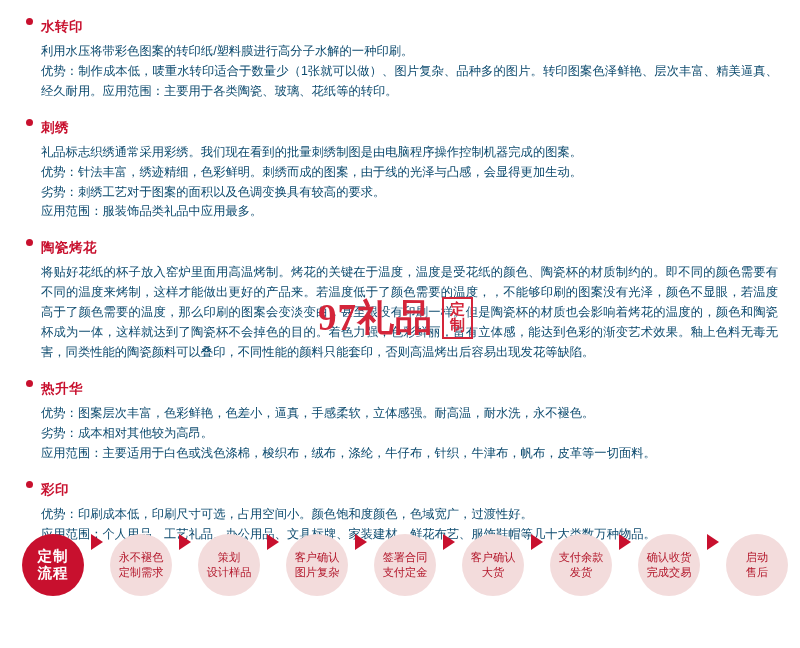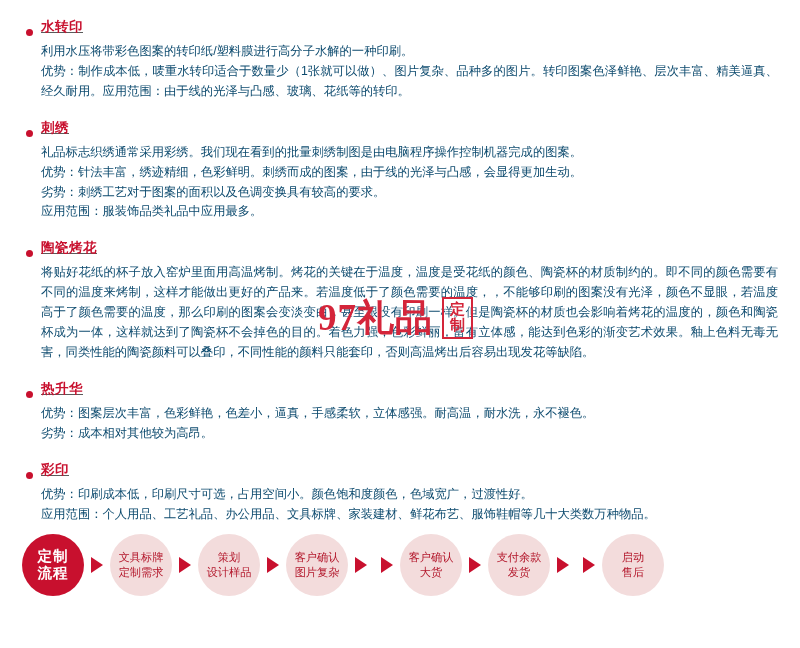--- a/index.html
+++ b/index.html
@@ -20,23 +20,22 @@
     width: 800px;
     height: 648px;
     box-sizing: border-box;
     padding: 18px 22px 0 22px;
   }
   .section {
     margin-bottom: 17px;
   }
   .sec-head {
     display: flex;
-    align-items: flex-end;
+    align-items: flex-start;
     margin-bottom: 6px;
-    text-decoration: underline;
   }
   .bullet {
     width: 7px;
     height: 7px;
     border-radius: 50%;
     background: #c8102e;
     margin-right: 8px;
     margin-left: 4px;
     flex: 0 0 auto;
   }
@@ -86,21 +85,20 @@
     text-align: center;
     font-family: "Liberation Serif", serif;
   }
 
   
   .flow {
     position: absolute;
     left: 22px;
     top: 534px;
     display: flex;
-    align-items: center;
   }
   .flow-badge {
     width: 62px;
     height: 62px;
     border-radius: 50%;
     background: #c8102e;
     color: #ffffff;
     font-size: 14.5px;
     font-weight: bold;
     display: flex;
@@ -141,21 +139,21 @@
 
 <div class="page">
 
   <div class="section">
     <div class="sec-head">
       <span class="bullet"></span>
       <span class="sec-title">水转印</span>
     </div>
     <div class="sec-body">
       <p>利用水压将带彩色图案的转印纸/塑料膜进行高分子水解的一种印刷。</p>
-      <p>优势：制作成本低，唛重水转印适合于数量少（1张就可以做）、图片复杂、品种多的图片。转印图案色泽鲜艳、层次丰富、精美逼真、经久耐用。应用范围：由于线的光泽与凸感、玻璃、花纸等的转印。</p>
+      <p>优势：制作成本低，唛重水转印适合于数量少（1张就可以做）、图片复杂、品种多的图片。转印图案色泽鲜艳、层次丰富、精美逼真、经久耐用。应用范围：主要用于各类陶瓷、玻璃、花纸等的转印。</p>
     </div>
   </div>
 
   <div class="section">
     <div class="sec-head">
       <span class="bullet"></span>
       <span class="sec-title">刺绣</span>
     </div>
     <div class="sec-body">
       <p>礼品标志织绣通常采用彩绣。我们现在看到的批量刺绣制图是由电脑程序操作控制机器完成的图案。</p>
@@ -176,20 +174,21 @@
   </div>
 
   <div class="section">
     <div class="sec-head">
       <span class="bullet"></span>
       <span class="sec-title">热升华</span>
     </div>
     <div class="sec-body">
       <p>优势：图案层次丰富，色彩鲜艳，色差小，逼真，手感柔软，立体感强。耐高温，耐水洗，永不褪色。</p>
       <p>劣势：成本相对其他较为高昂。</p>
+      <p>应用范围：主要适用于白色或浅色涤棉，梭织布，绒布，涤纶，牛仔布，针织，牛津布，帆布，皮革等一切面料。</p>
     </div>
   </div>
 
   <div class="section">
     <div class="sec-head">
       <span class="bullet"></span>
       <span class="sec-title">彩印</span>
     </div>
     <div class="sec-body">
       <p>优势：印刷成本低，印刷尺寸可选，占用空间小。颜色饱和度颜色，色域宽广，过渡性好。</p>
@@ -206,51 +205,59 @@
   </div>
 
   <div class="flow">
     <div class="flow-badge">
       <span>定制</span>
       <span>流程</span>
     </div>
 
     <div class="flow-arrow"></div>
     <div class="flow-step">
-      <span>文具标牌</span>
+      <span>永不褪色</span>
       <span>定制需求</span>
     </div>
 
     <div class="flow-arrow"></div>
     <div class="flow-step">
       <span>策划</span>
       <span>设计样品</span>
     </div>
 
     <div class="flow-arrow"></div>
     <div class="flow-step">
       <span>客户确认</span>
       <span>图片复杂</span>
     </div>
 
     <div class="flow-arrow"></div>
+    <div class="flow-step">
+      <span>签署合同</span>
+      <span>支付定金</span>
+    </div>
 
     <div class="flow-arrow"></div>
     <div class="flow-step">
       <span>客户确认</span>
       <span>大货</span>
     </div>
 
     <div class="flow-arrow"></div>
     <div class="flow-step">
       <span>支付余款</span>
       <span>发货</span>
     </div>
 
     <div class="flow-arrow"></div>
+    <div class="flow-step">
+      <span>确认收货</span>
+      <span>完成交易</span>
+    </div>
 
     <div class="flow-arrow"></div>
     <div class="flow-step">
       <span>启动</span>
       <span>售后</span>
     </div>
   </div>
 
 </div>
 

